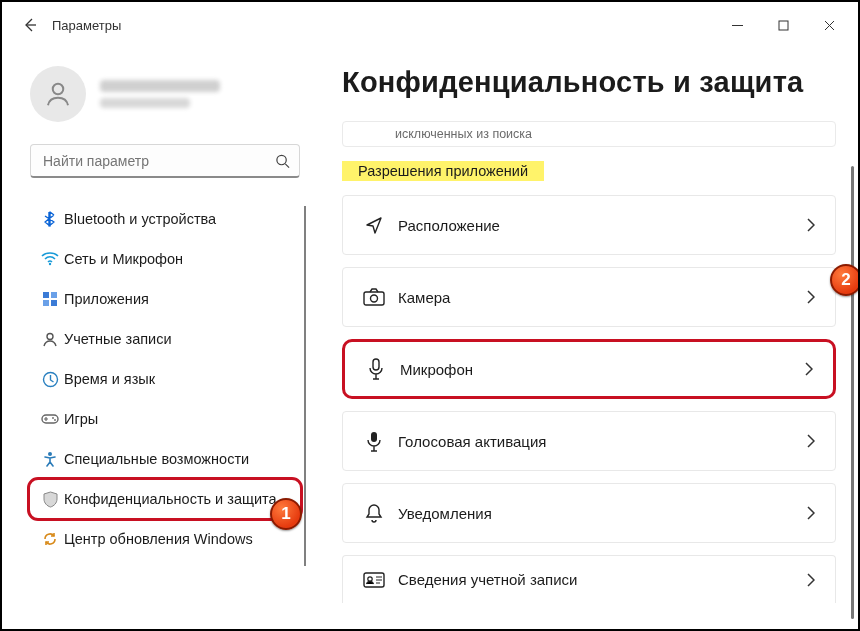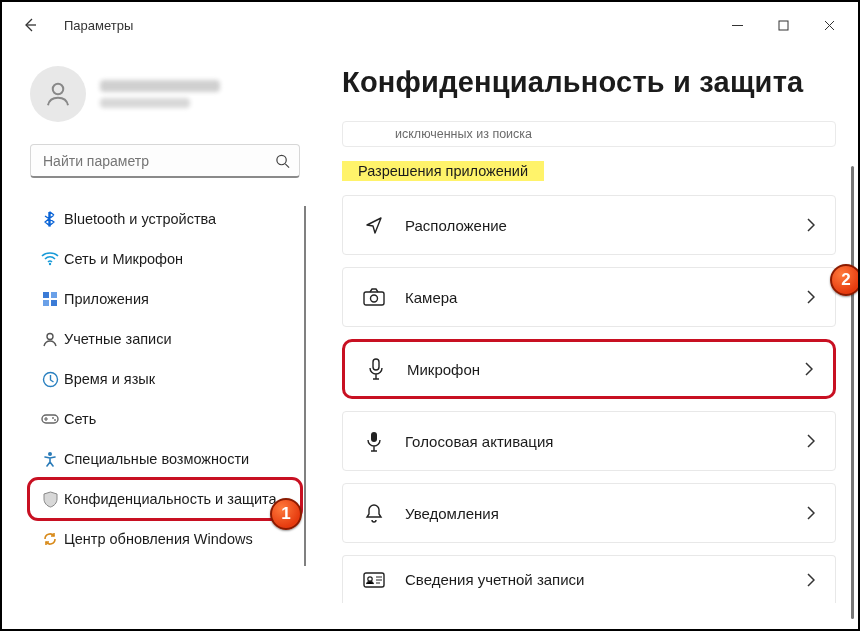--- a/index.html
+++ b/index.html
@@ -23,21 +23,21 @@
     padding: 0 6px 0 14px;
     font-size: 13px;
     color: #333;
   }
   .titlebar .back {
     width: 28px; height: 28px;
     display: flex; align-items: center; justify-content: center;
     cursor: pointer;
     border-radius: 4px;
   }
-  .titlebar .title { margin-left: 20px; }
+  .titlebar .title { margin-left: 8px; }
   .titlebar .spacer { flex: 1; }
   .winbtn {
     width: 46px; height: 32px;
     display: flex; align-items: center; justify-content: center;
     color: #555;
   }
 
   
   .frame {
     display: flex;
@@ -163,21 +163,21 @@
     font-weight: 400;
     padding: 2px 16px;
     margin-bottom: 14px;
   }
   .card {
     background: #fff;
     border: 1px solid #e8e8e8;
     border-radius: 4px;
     height: 60px;
     display: flex; align-items: center;
-    gap: 20px;
+    gap: 13px;
     padding: 0 20px;
     margin-bottom: 12px;
     cursor: pointer;
     font-size: 15px;
     position: relative;
   }
   .card .cicon {
     width: 22px; height: 22px; color: #222;
     display: flex; align-items: center; justify-content: center; flex: none;
   }
@@ -308,21 +308,21 @@
 
       <div class="nav-item">
         <span class="nicon">
             <svg width="18" height="12" viewBox="0 0 18 12">
               <rect x="1" y="2" width="16" height="8" rx="4" fill="none" stroke="#666" stroke-width="1.4"></rect>
               <path d="M5 4v4M3 6h4" stroke="#666" stroke-width="1.2"></path>
               <circle cx="12" cy="5" r=".9" fill="#666"></circle>
               <circle cx="14" cy="7" r=".9" fill="#666"></circle>
             </svg>
           </span>
-        <span>Сеть</span>
+        <span>Игры</span>
       </div>
 
       <div class="nav-item">
         <span class="nicon">
             <svg width="16" height="16" viewBox="0 0 16 16">
               <circle cx="8" cy="3" r="2" fill="#2a7bb8"></circle>
               <path d="M3 6l5 1 5-1M8 7v4l-3 4m3-4 3 4" fill="none" stroke="#2a7bb8" stroke-width="1.6" stroke-linecap="round"></path>
             </svg>
           </span>
         <span>Специальные возможности</span>

